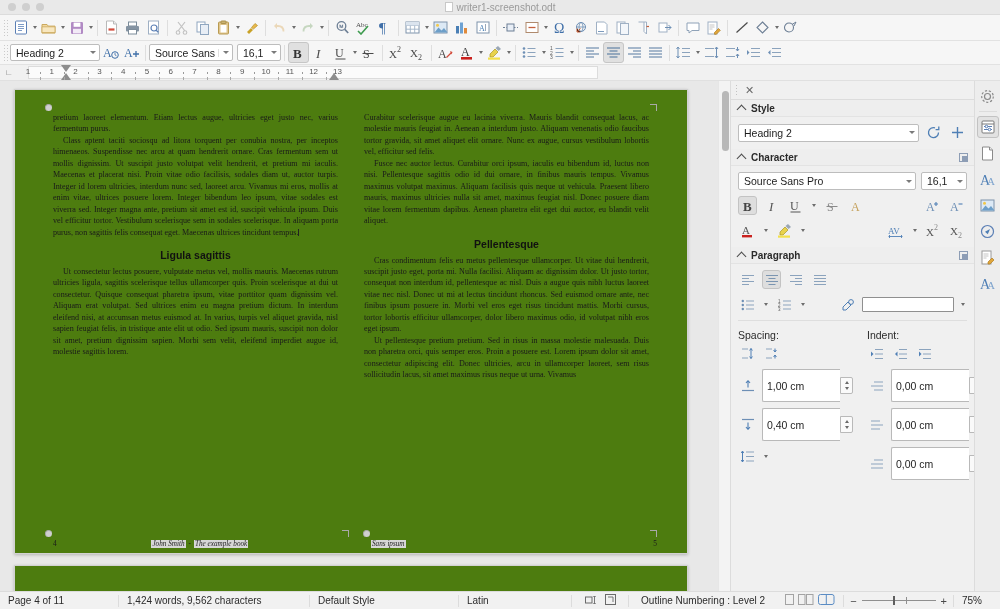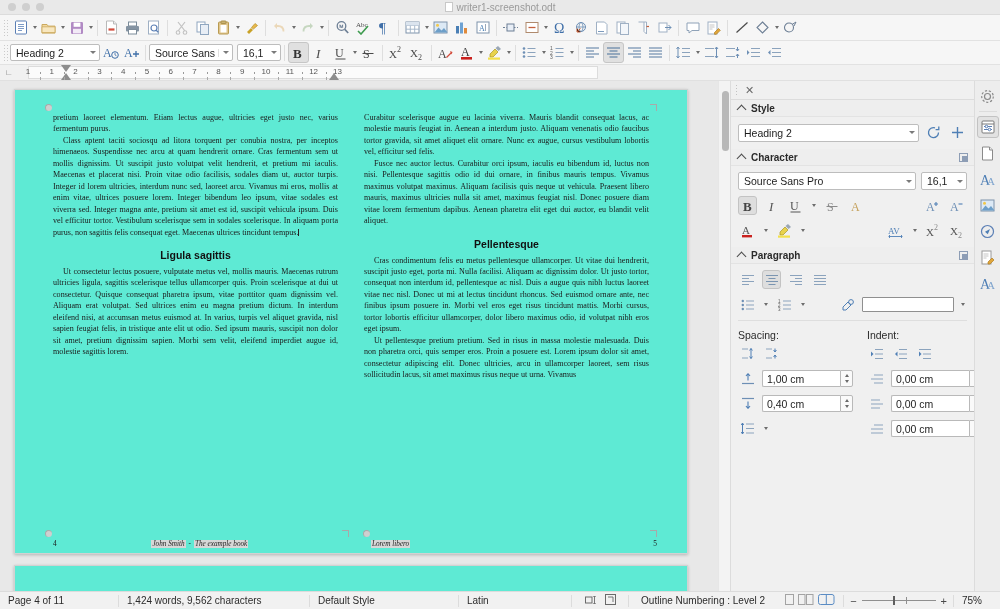--- a/index.html
+++ b/index.html
@@ -75,21 +75,21 @@
   .indent-top { position:absolute; top:0px; width:0;height:0;
     border-left:5px solid transparent;border-right:5px solid transparent;border-top:7px solid #8d8d8d; }
   .indent-bot { position:absolute; bottom:0px; width:0;height:0;
     border-left:5px solid transparent;border-right:5px solid transparent;border-bottom:7px solid #8d8d8d; }
 
   
   .main { flex:1; display:flex; min-height:0; position:relative; }
   .doc-area { flex:1; background:#e8e8e8; position:relative; overflow:hidden; }
 
   .page {
-    position:absolute; background:#5eead4; box-shadow:0 1px 3px rgba(0,0,0,.22);
+    position:absolute; background:#4d7c0f; box-shadow:0 1px 3px rgba(0,0,0,.22);
     border:1px solid #d2d2d2;
   }
   .page1 { left:14px; top:8px; width:674px; height:465px; }
   .page2 { left:14px; top:484px; width:674px; height:60px; }
 
   .cols { position:absolute; left:38px; top:22px; right:38px; display:flex; gap:26px; }
   .col { flex:1; }
 
   .ptxt {
     font-family:"Liberation Serif", serif;
@@ -149,21 +149,21 @@
   .row:last-child { margin-bottom:0; }
 
   .sbtn { width:19px; height:19px; display:flex; align-items:center; justify-content:center; border-radius:3px; flex:0 0 auto; }
   .sbtn.on { background:#dedede; border:1px solid #c3c3c3; }
   .scaret { width:8px; height:19px; display:flex; align-items:center; justify-content:center; flex:0 0 auto; }
   .scaret::after { content:""; width:0;height:0;border-left:2.5px solid transparent;border-right:2.5px solid transparent;border-top:3px solid #6d6d6d; }
   .sub-label { font-size:10.5px; color:#2b2b2b; margin:2px 0 3px 0; }
 
   .spin { display:flex; align-items:center; flex:0 0 auto; }
   .spin input {
-    height:17px; border:1px solid #b9b9b9; border-right:none; border-radius:2px 0 0 2px;
+    height:33px; border:1px solid #b9b9b9; border-right:none; border-radius:2px 0 0 2px;
     background:#fff; font-family:"Liberation Sans", sans-serif; font-size:10.5px;
     padding:0 4px; color:#1c1c1c; width:78px; outline:none;
   }
   .spin-btns {
     width:13px; height:17px; border:1px solid #b9b9b9; border-radius:0 2px 2px 0;
     background:#fafafa; display:flex; flex-direction:column; align-items:center; justify-content:center; gap:3px;
   }
   .spin-btns i { width:0;height:0;border-left:2.5px solid transparent;border-right:2.5px solid transparent; }
   .spin-btns i.u { border-bottom:3px solid #6a6a6a; }
   .spin-btns i.d { border-top:3px solid #6a6a6a; }
@@ -739,21 +739,21 @@
             <span class="footer-center">
               <span class="fld">John Smith</span>
               <span>-</span>
               <span class="fld">The example book</span>
             </span>
             <span style="width:6px"></span>
           </div>
         </div>
         <div style="position:absolute; left:356px; right:30px; top:449px;">
           <div class="footer-row">
-            <span class="fld">Lorem libero</span>
+            <span class="fld">Sans ipsum</span>
             <span class="pgno">5</span>
           </div>
         </div>
       </div>
 
       <div class="page page2"></div>
     </div>
 
     <div class="vscroll">
       <div class="vthumb" style="top:10px; height:60px;"></div>

